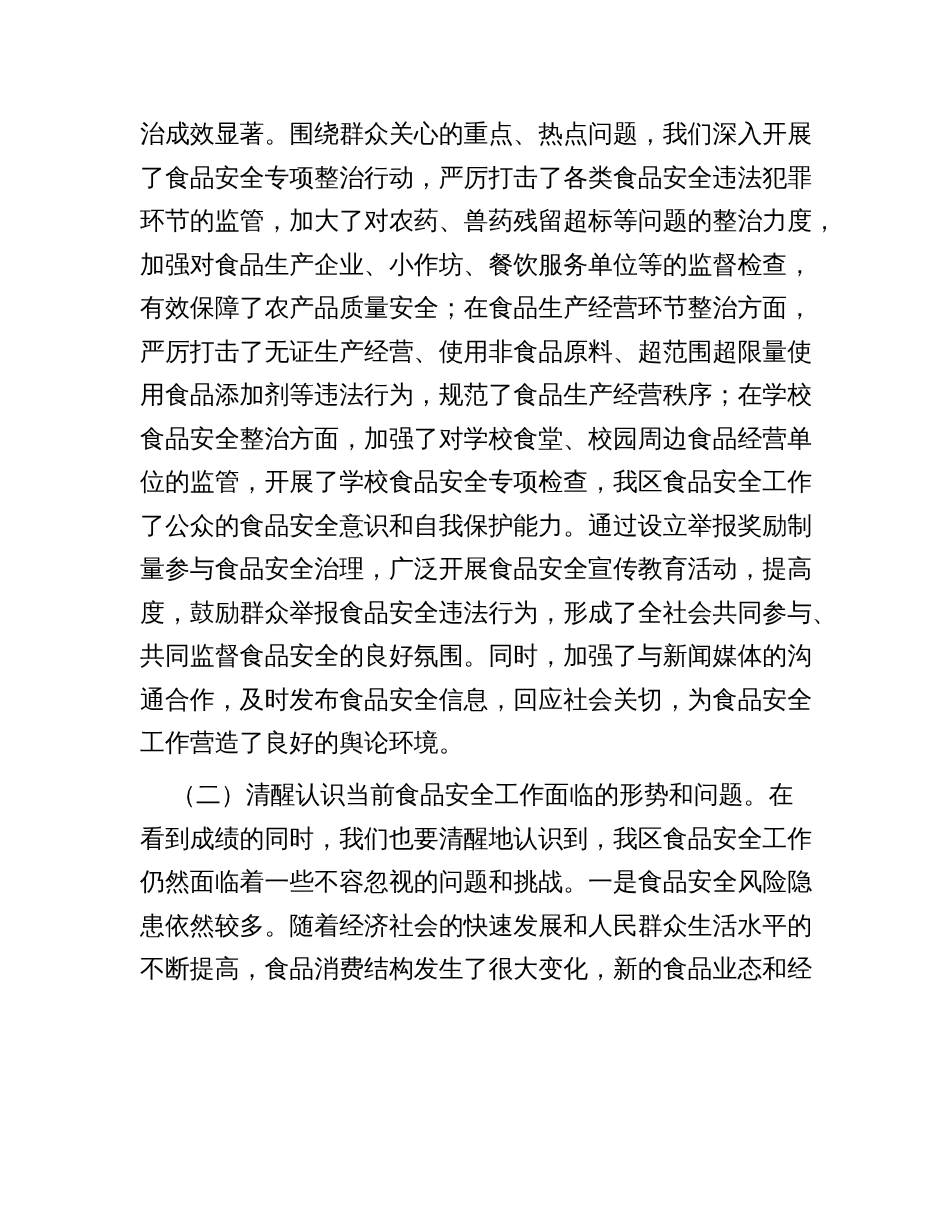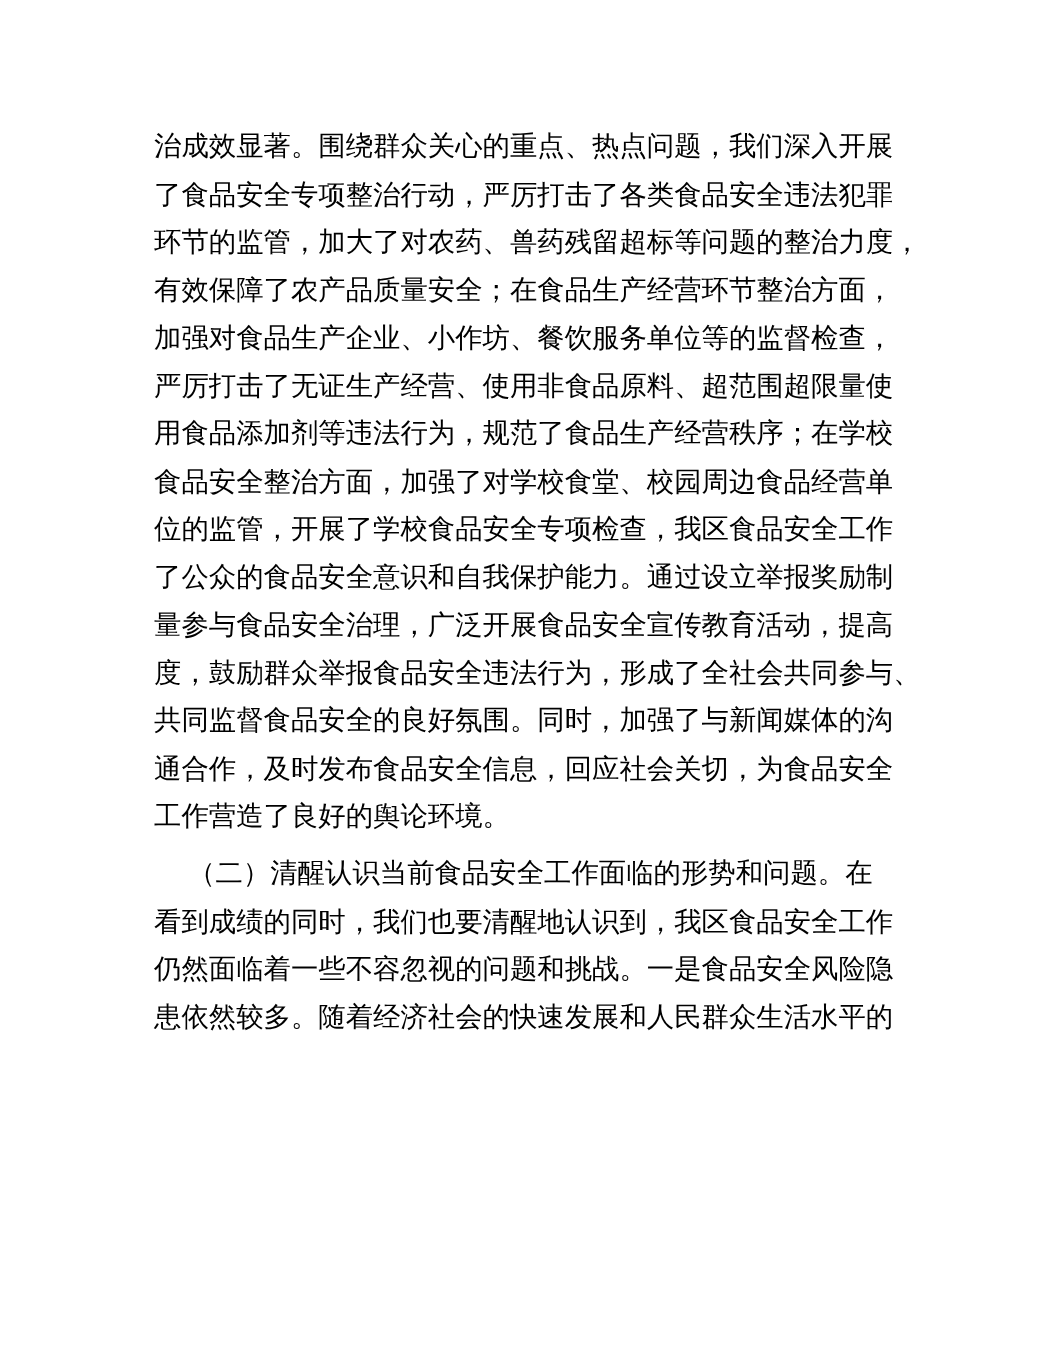--- a/index.html
+++ b/index.html
@@ -48,33 +48,34 @@
 </style>
 </head>
 <body style="background: rgb(255, 255, 255);">
 
 <div class="page">
   <div class="doc-body" style="color: rgb(0, 0, 0);">
       <div class="paragraph">
         <div class="text-line">治成效显著。围绕群众关心的重点、热点问题，我们深入开展</div>
         <div class="text-line">了食品安全专项整治行动，严厉打击了各类食品安全违法犯罪</div>
         <div class="text-line">环节的监管，加大了对农药、兽药残留超标等问题的整治力度，</div>
+        <div class="text-line">加强对食品生产企业、小作坊、餐饮服务单位等的监督检查，</div>
         <div class="text-line">有效保障了农产品质量安全；在食品生产经营环节整治方面，</div>
-        <div class="text-line">加强对食品生产企业、小作坊、餐饮服务单位等的监督检查，</div>
         <div class="text-line">严厉打击了无证生产经营、使用非食品原料、超范围超限量使</div>
         <div class="text-line">用食品添加剂等违法行为，规范了食品生产经营秩序；在学校</div>
         <div class="text-line">食品安全整治方面，加强了对学校食堂、校园周边食品经营单</div>
         <div class="text-line">位的监管，开展了学校食品安全专项检查，我区食品安全工作</div>
         <div class="text-line">了公众的食品安全意识和自我保护能力。通过设立举报奖励制</div>
         <div class="text-line">量参与食品安全治理，广泛开展食品安全宣传教育活动，提高</div>
         <div class="text-line">度，鼓励群众举报食品安全违法行为，形成了全社会共同参与、</div>
         <div class="text-line">共同监督食品安全的良好氛围。同时，加强了与新闻媒体的沟</div>
         <div class="text-line">通合作，及时发布食品安全信息，回应社会关切，为食品安全</div>
         <div class="text-line">工作营造了良好的舆论环境。</div>
       </div>
       <div class="paragraph indented">
         <div class="text-line indent-first">（二）清醒认识当前食品安全工作面临的形势和问题。在</div>
         <div class="text-line">看到成绩的同时，我们也要清醒地认识到，我区食品安全工作</div>
         <div class="text-line">仍然面临着一些不容忽视的问题和挑战。一是食品安全风险隐</div>
         <div class="text-line">患依然较多。随着经济社会的快速发展和人民群众生活水平的</div>
+        <div class="text-line">不断提高，食品消费结构发生了很大变化，新的食品业态和经</div>
       </div>
     </div>
 </div>
 
 </body></html>

